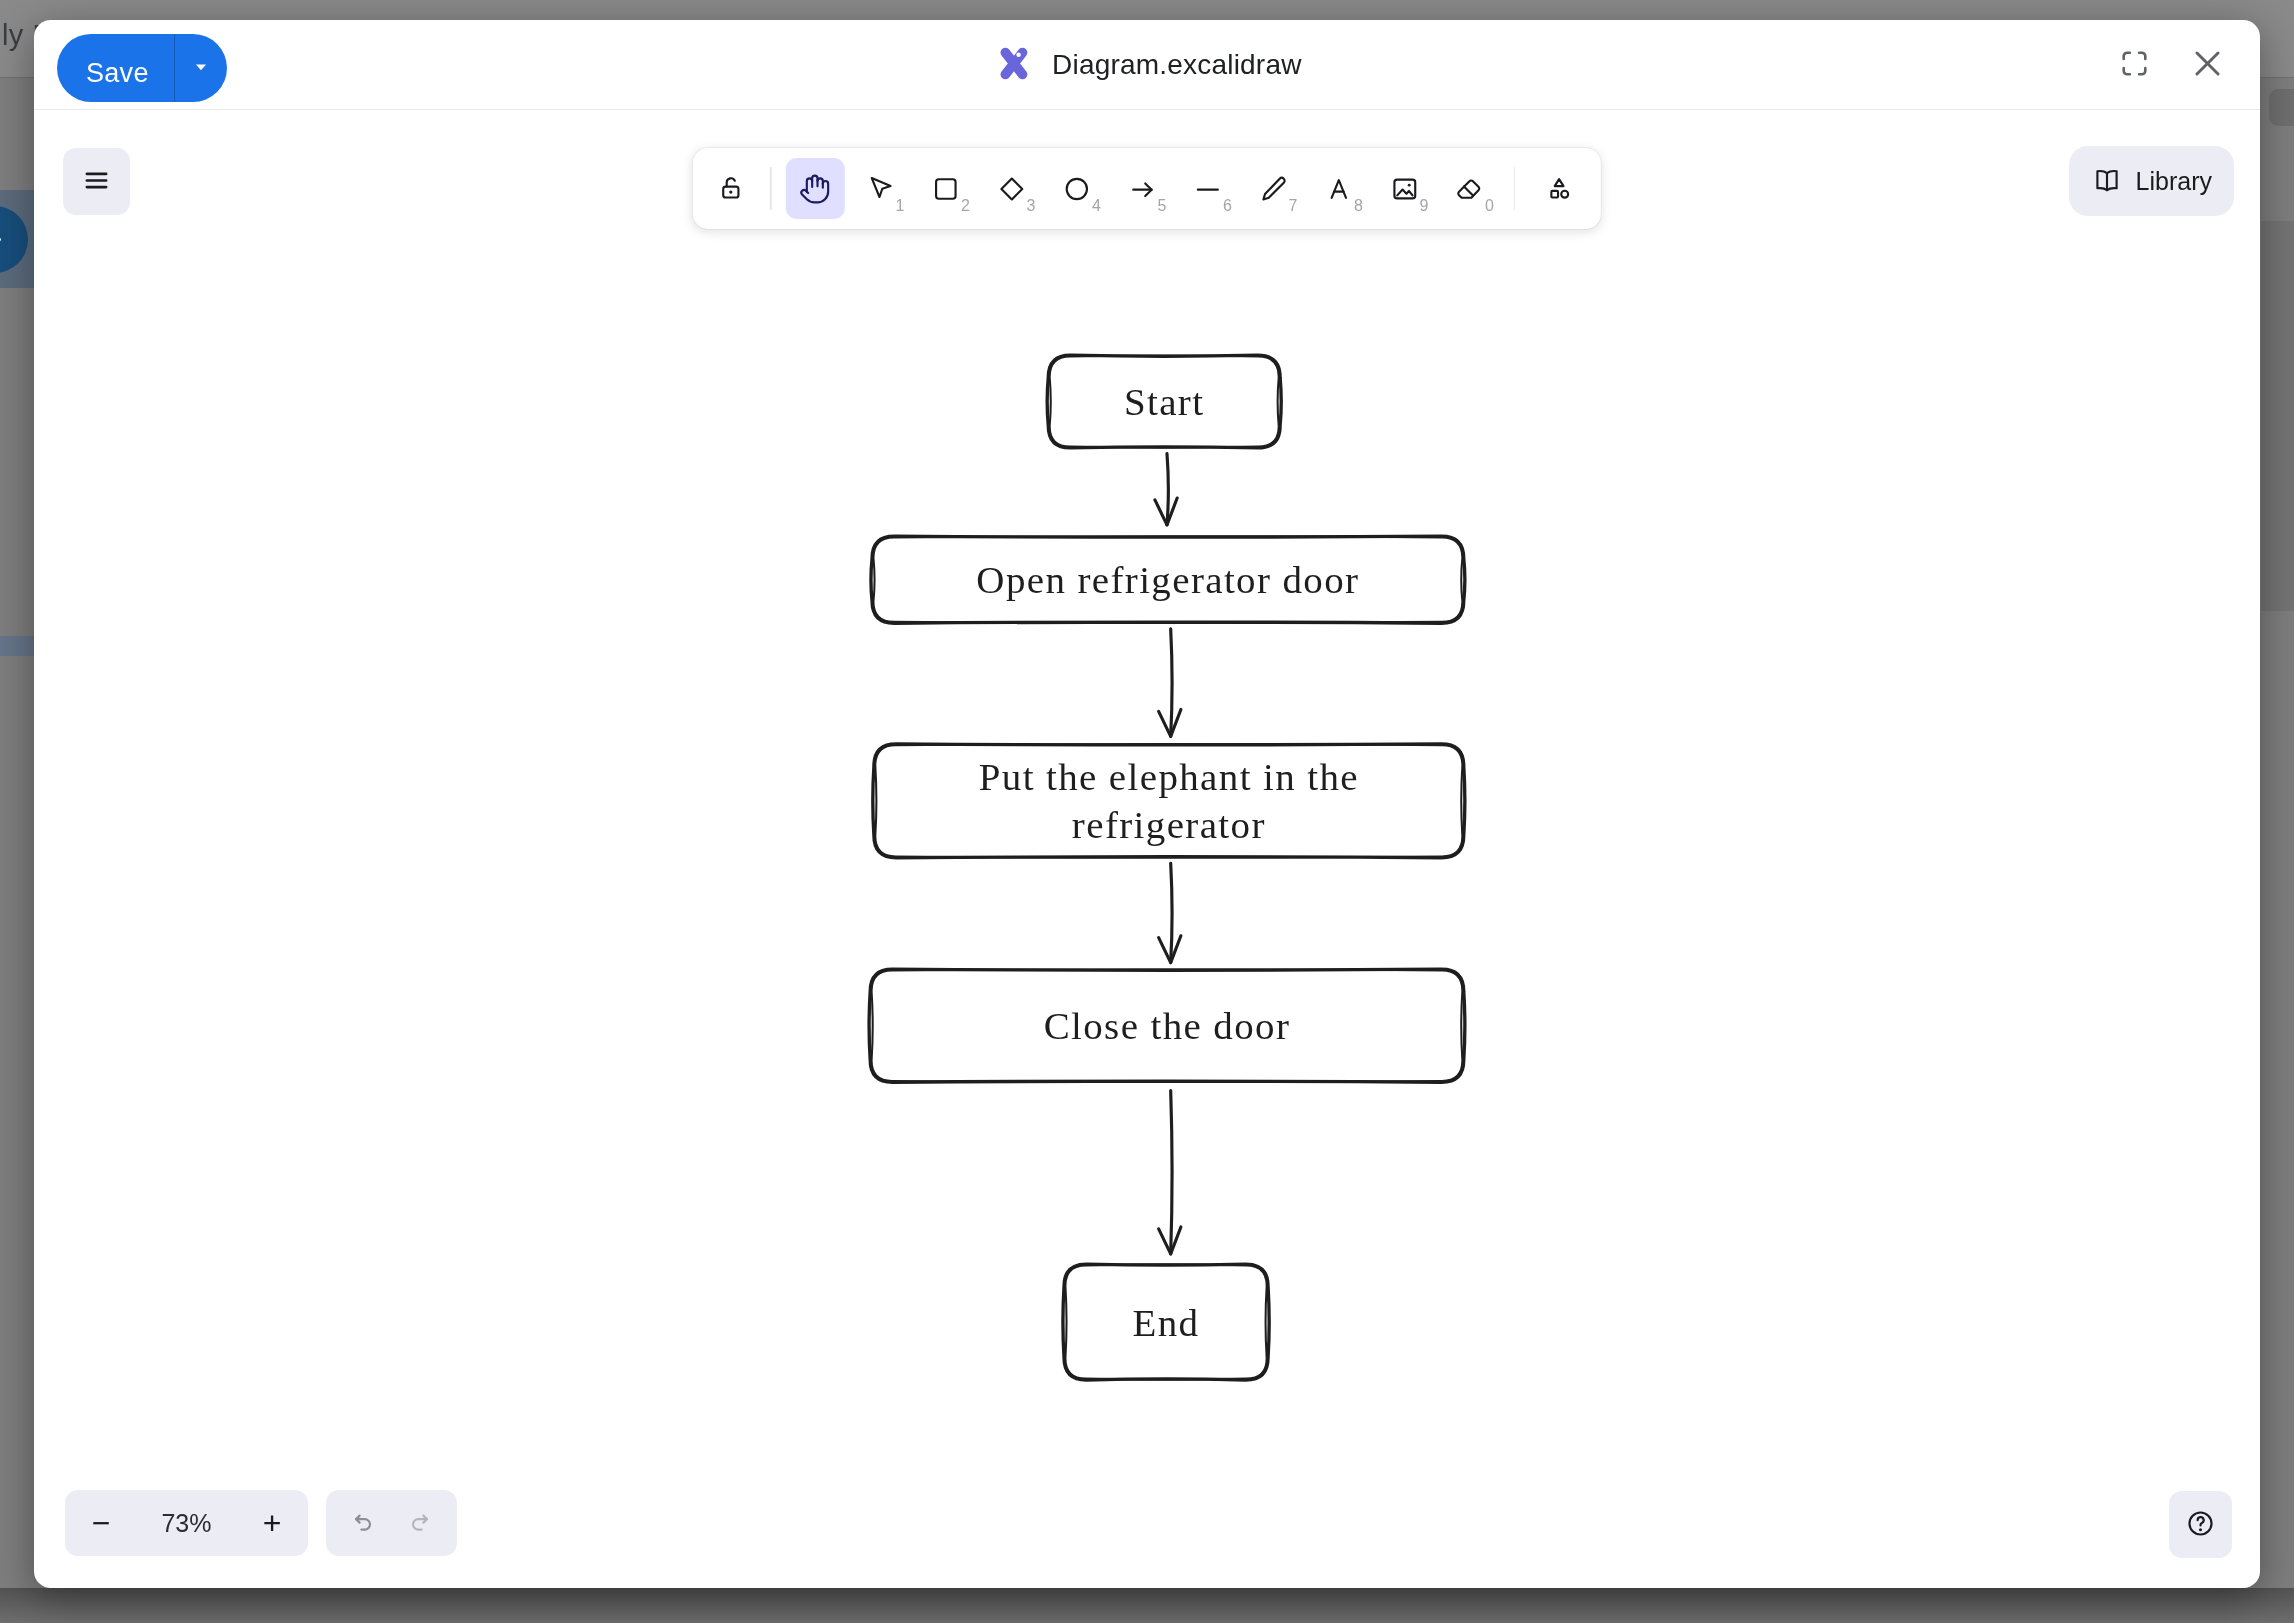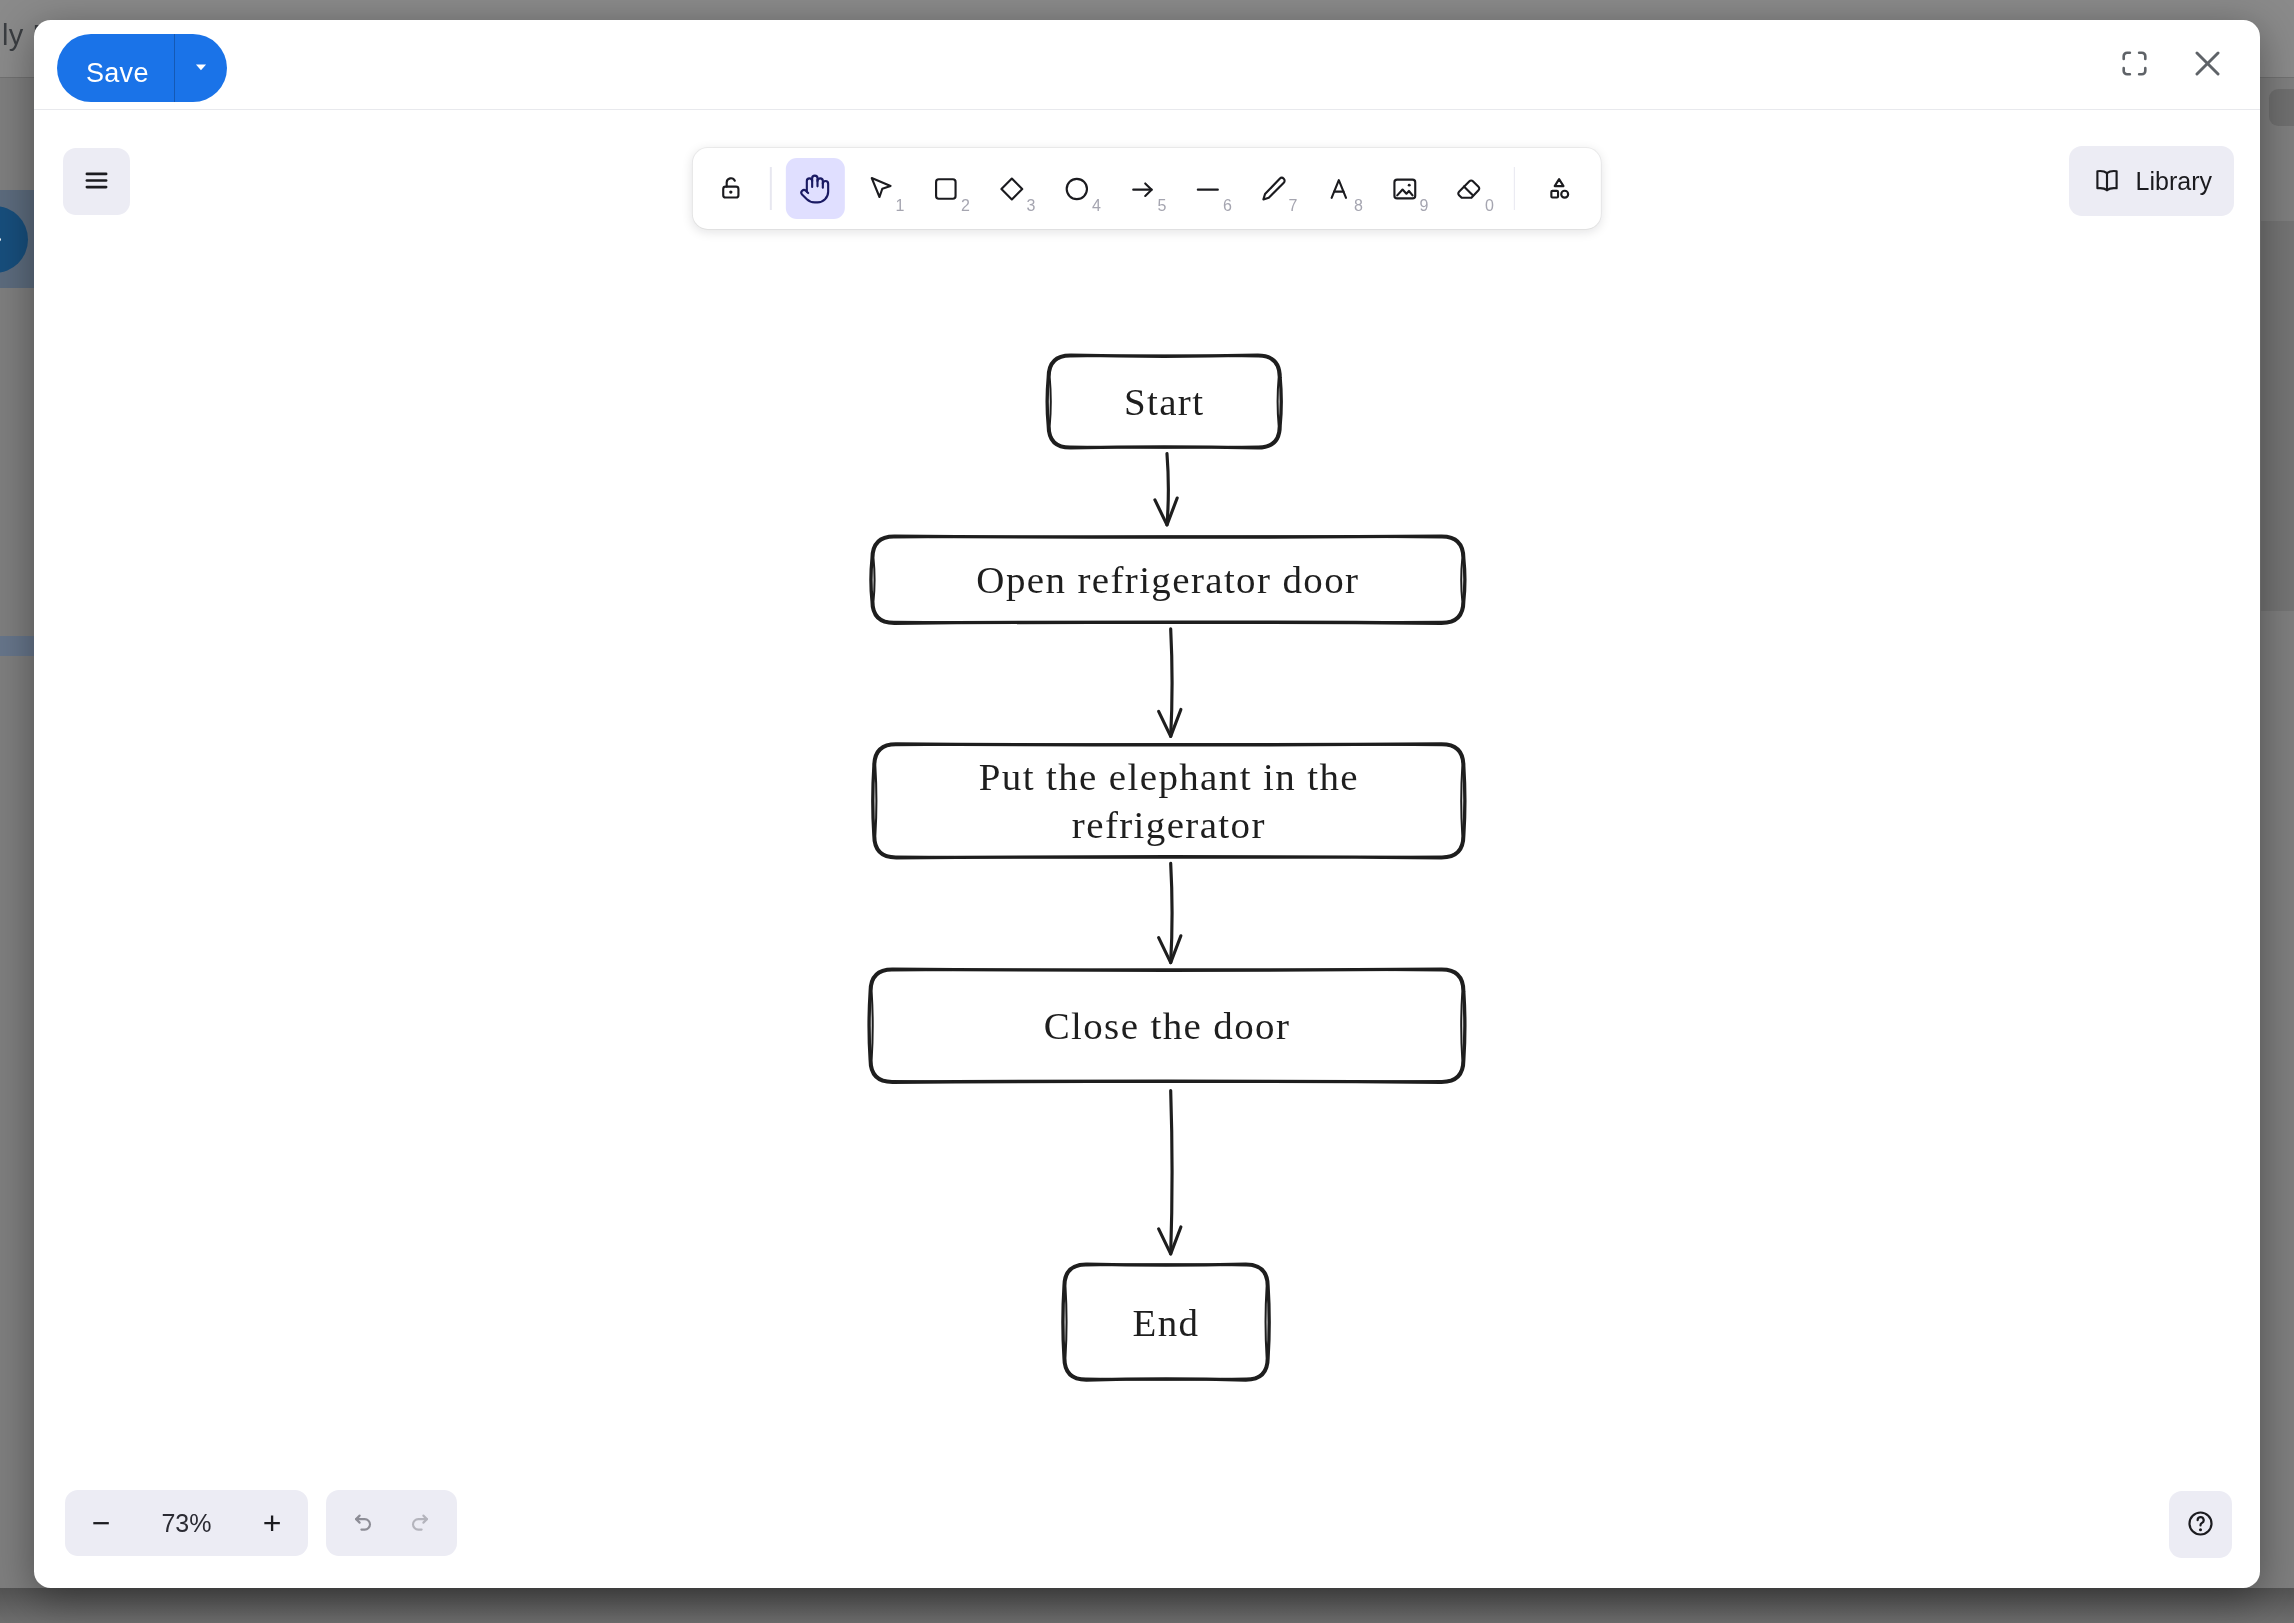--- a/index.html
+++ b/index.html
@@ -44,21 +44,21 @@
   .toolbar{position:absolute;left:50%;top:128px;transform:translateX(-50%);height:81px;background:#fff;border-radius:15px;
            box-shadow:0 0 0 0.9px rgba(17,17,26,.05),0 2.8px 11px rgba(17,17,26,.12);
            display:flex;align-items:center;gap:6.5px;padding:0 13px;}
   .tb-btn{position:relative;width:59px;height:61px;border-radius:11px;display:flex;align-items:center;justify-content:center;color:#1b1b1f;}
   .tb-btn.narrow{width:50px;}
   .tb-btn.selected{background:#e0dfff;color:#1a1a63;}
   .tb-icon{display:flex;}
   .tb-num{position:absolute;right:5.6px;bottom:4.6px;font-size:16px;color:#a5a5b0;}
   .tb-divider{width:1.9px;height:43px;background:#e7e7f0;margin:0 7.4px;}
 
-  .library-btn{position:absolute;right:26px;top:126px;height:70px;border-radius:13px;background:#ececf4;
+  .library-btn{position:absolute;right:26px;top:126px;height:70px;border-radius:19px;background:#ececf4;
                display:flex;align-items:center;gap:13px;padding:0 22px;color:#1b1b1f;}
   .library-label{font-size:25px;color:#1b1b1f;}
 
   .zoom-island{position:absolute;left:31px;top:1470px;width:243px;height:66px;
                display:flex;align-items:center;justify-content:space-between;padding:0 11px;}
   .zoom-btn{width:50px;height:50px;border-radius:9.3px;font-size:32px;color:#1b1b1f;display:flex;align-items:center;justify-content:center;font-weight:400;}
   .zoom-value{font-size:25px;color:#2b2b33;}
   .history-island{position:absolute;left:292px;top:1470px;width:131px;height:66px;
                   display:flex;align-items:center;justify-content:space-around;padding:0 7.4px;}
   .hist-btn{width:50px;height:50px;display:flex;align-items:center;justify-content:center;color:#9a9aa3;border-radius:9.3px;}
@@ -96,20 +96,32 @@
         <button class="save-main" data-interactable="true">Save</button>
         <button class="save-caret" data-interactable="true">
           <span data-interactable="false">
             <svg width="22" height="22" viewBox="0 0 24 24">
                 <path d="M6.5 9.4h11L12 15.6z" fill="#ffffff"></path>
               </svg>
           </span>
         </button>
       </div>
 
+      <div class="title-wrap" data-interactable="false">
+        <span data-interactable="false">
+          <svg width="43" height="43" viewBox="0 0 24 24">
+            <g fill="#6965db">
+              <rect x="9.3" y="1.5" width="5.4" height="21" rx="2.7" transform="rotate(38 12 12)"></rect>
+              <rect x="9.3" y="1.5" width="5.4" height="21" rx="2.7" transform="rotate(-38 12 12)"></rect>
+            </g>
+            <circle cx="14.6" cy="7.1" r="1.25" fill="#ffffff"></circle>
+          </svg>
+        </span>
+        <span class="title-text" data-interactable="false">Diagram.excalidraw</span>
+      </div>
 
       <div class="header-actions" data-interactable="false">
         <button class="hdr-icon-btn" data-interactable="true">
           <span data-interactable="false">
             <svg width="37" height="37" viewBox="0 0 24 24" fill="none" stroke="currentColor" stroke-width="1.7" stroke-linecap="round">
               <path d="M9 5H7.2A2.2 2.2 0 0 0 5 7.2V9"></path>
                 <path d="M15 5h1.8A2.2 2.2 0 0 1 19 7.2V9"></path>
               <path d="M9 19H7.2A2.2 2.2 0 0 1 5 16.8V15"></path>
                 <path d="M15 19h1.8a2.2 2.2 0 0 0 2.2-2.2V15"></path>
             </svg>

